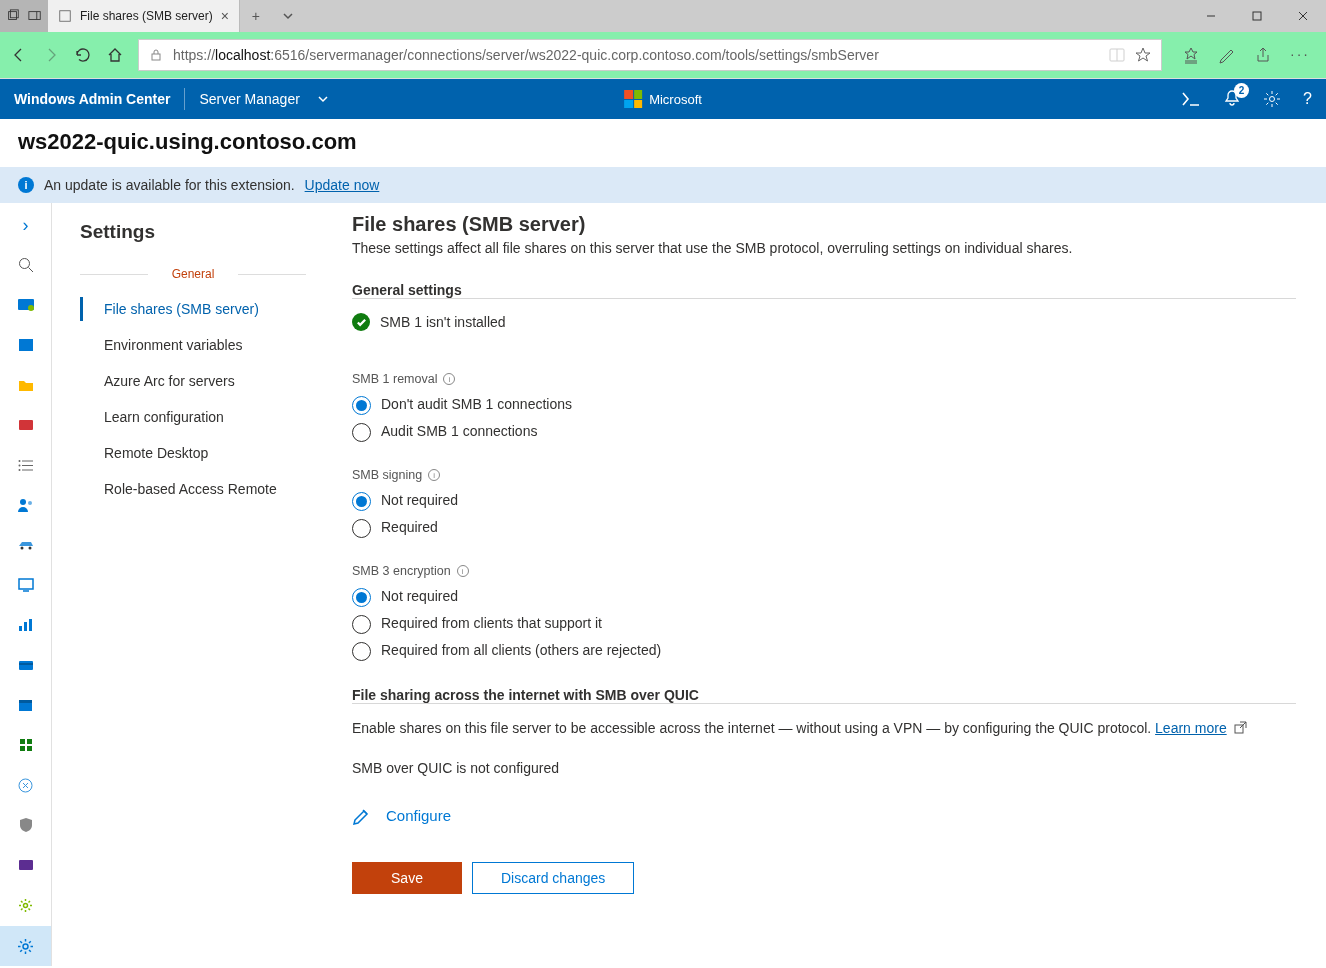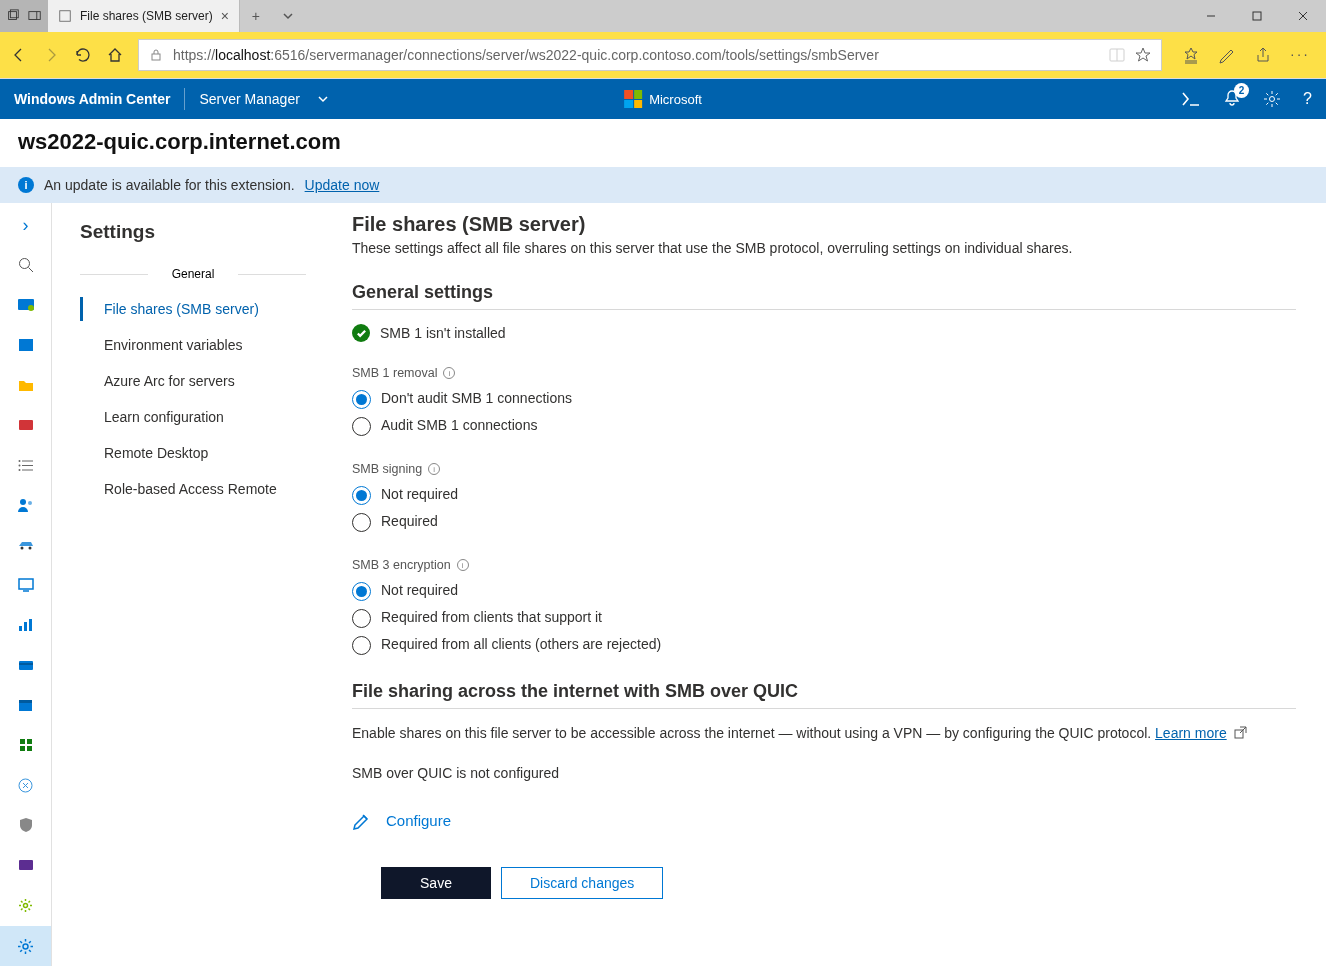--- a/index.html
+++ b/index.html
@@ -10,21 +10,21 @@
 .titlebar-btns { display: flex; align-items: center; padding: 0 6px; gap: 8px; background: #b5b5b5; }
 .titlebar-btns svg { width: 14px; height: 14px; }
 .tab { background: #f0f0f0; display: flex; align-items: center; padding: 0 10px; gap: 8px; min-width: 190px; border-right: 1px solid #bbb; }
 .tab svg { width: 14px; height: 14px; }
 .tab-title { font-size: 12px; color: #222; flex: 1; }
 .tab-close { font-size: 14px; color: #555; }
 .tab-plus, .tab-chevron { width: 32px; display: flex; align-items: center; justify-content: center; color: #555; }
 .window-controls { margin-left: auto; display: flex; }
 .window-controls div { width: 46px; display: flex; align-items: center; justify-content: center; }
 
-.browser-toolbar { height: 47px; background: #fde047; display: flex; align-items: center; padding: 0 10px; gap: 14px; border-bottom: 1px solid #ddd; }
+.browser-toolbar { height: 47px; background: #86efac; display: flex; align-items: center; padding: 0 10px; gap: 14px; border-bottom: 1px solid #ddd; }
 .browser-toolbar .nav-icon { width: 18px; height: 18px; display: flex; align-items: center; justify-content: center; color: #555; }
 .addressbar { flex: 1; height: 32px; border: 1px solid #ccc; background: #fff; display: flex; align-items: center; padding: 0 10px; gap: 10px; font-size: 14px; color: #666; }
 .addressbar .url-text { flex: 1; white-space: nowrap; overflow: hidden; }
 .addressbar .url-host { color: #111; }
 .right-icons { display: flex; gap: 18px; padding: 0 6px; color: #555; }
 
 
 .wac-header { height: 40px; background: #0062ad; color: #fff; display: flex; align-items: center; padding: 0 14px; gap: 14px; }
 .wac-title { font-size: 14px; font-weight: 600; }
 .wac-divider { width: 1px; height: 22px; background: rgba(255,255,255,0.4); }
@@ -48,51 +48,51 @@
 
 
 .main { display: flex; height: calc(100% - 32px - 47px - 40px - 46px - 40px); }
 .iconbar { width: 52px; border-right: 1px solid #e1e1e1; display: flex; flex-direction: column; align-items: center; padding-top: 12px; gap: 20px; position: relative; }
 .iconbar .ic { width: 20px; height: 20px; display: flex; align-items: center; justify-content: center; }
 .iconbar .chev { color: #0078d4; font-size: 18px; }
 .iconbar-bottom { position: absolute; bottom: 0; left: 0; right: 0; height: 40px; display: flex; align-items: center; justify-content: center; background: #d0e7f8; }
 
 .settings-panel { width: 270px; padding: 18px 0 0 28px; }
 .settings-panel h2 { font-size: 19px; font-weight: 600; margin-bottom: 24px; }
-.settings-group-label { font-size: 12px; color: #000000; text-align: center; position: relative; margin-bottom: 10px; margin-right: 16px; }
+.settings-group-label { font-size: 12px; color: #c2410c; text-align: center; position: relative; margin-bottom: 10px; margin-right: 16px; }
 .settings-group-label::before, .settings-group-label::after { content: ""; position: absolute; top: 50%; width: 30%; height: 1px; background: #ddd; }
 .settings-group-label::before { left: 0; } .settings-group-label::after { right: 0; }
 .settings-nav { list-style: none; }
 .settings-nav li { padding: 10px 0 10px 24px; font-size: 14px; color: #323130; cursor: pointer; position: relative; }
 .settings-nav li.active { color: #0062ad; }
 .settings-nav li.active::before { content: ""; position: absolute; left: 0; top: 6px; bottom: 6px; width: 3px; background: #0062ad; }
 
 .content { flex: 1; padding: 10px 30px 20px 30px; overflow-y: auto; }
 .content h2 { font-size: 20px; font-weight: 600; margin-bottom: 4px; }
 .content .subtitle { font-size: 14px; color: #323130; margin-bottom: 26px; }
-.section-title { font-size: 18px; font-weight: 600; border-bottom: 1px solid #d8d8d8; padding-bottom: 6px; margin-bottom: 14px; }
-.status-line { display: flex; align-items: center; gap: 10px; margin-bottom: 24px; }
+.section-title { font-size: 14px; font-weight: 600; border-bottom: 1px solid #d8d8d8; margin-bottom: 14px; }
+.status-line { display: flex; align-items: center; gap: 10px; margin-bottom: 41px; }
 .check-icon { width: 18px; height: 18px; border-radius: 50%; background: #107c10; display: flex; align-items: center; justify-content: center; }
 .check-icon svg { width: 11px; height: 11px; stroke: #fff; stroke-width: 2.5; fill: none; }
 .field-label { font-size: 12.5px; color: #555; display: flex; align-items: center; gap: 6px; margin-bottom: 6px; }
 .info-tiny { width: 12px; height: 12px; border: 1px solid #888; border-radius: 50%; font-size: 8px; display: flex; align-items: center; justify-content: center; color: #888; }
 .radio-group { margin-bottom: 22px; }
 .radio-option { display: flex; gap: 10px; padding: 4px 0; cursor: pointer; }
 .radio { width: 19px; height: 19px; border: 1px solid #323130; border-radius: 50%; display: flex; align-items: center; justify-content: center; }
 .radio.checked { border-color: #0078d4; }
 .radio.checked::after { content: ""; width: 11px; height: 11px; border-radius: 50%; background: #0078d4; }
 .quic-desc { font-size: 14px; margin-bottom: 20px; line-height: 1.5; }
 .quic-desc a { color: #0062ad; text-decoration: underline; }
 .ext-icon { display: inline-block; vertical-align: middle; margin-left: 3px; }
 .quic-status { font-size: 14px; margin-bottom: 30px; }
 .configure-btn { display: flex; align-items: center; gap: 14px; color: #0078d4; font-size: 15px; cursor: pointer; margin-bottom: 36px; }
 .configure-btn svg { width: 20px; height: 20px; }
 .action-bar { display: flex; gap: 10px; }
 .btn { height: 32px; padding: 0 28px; font-size: 14px; cursor: pointer; border: 1px solid transparent; display: flex; align-items: center; justify-content: center; min-width: 110px; }
-.btn-primary { background: #0f172a; color: #fff; margin-left: 29px; }
+.btn-primary { background: #c2410c; color: #fff; }
 .btn-secondary { background: #fff; color: #0078d4; border-color: #0078d4; }
 </style>
 </head>
 <body>
 
 <div class="browser-titlebar">
   <div class="titlebar-btns">
     <svg viewBox="0 0 16 16">
         <rect x="3" y="3" width="9" height="9" fill="none" stroke="#333"></rect>
         <rect x="5" y="1" width="9" height="9" fill="none" stroke="#333"></rect>
@@ -215,21 +215,21 @@
     </div>
     <svg width="18" height="18" viewBox="0 0 18 18">
         <circle cx="9" cy="9" r="2.5" fill="none" stroke="#fff"></circle>
         <path d="M9 1v3M9 14v3M1 9h3M14 9h3M3.3 3.3l2 2M12.7 12.7l2 2M14.7 3.3l-2 2M5.3 12.7l-2 2" stroke="#fff"></path>
       </svg>
     <span style="font-size:16px;">?</span>
   </div>
 </div>
 
 <div class="page-title-bar">
-  <h1>ws2022-quic.corp.internet.com</h1>
+  <h1>ws2022-quic.using.contoso.com</h1>
 </div>
 
 <div class="notif-bar">
   <div class="info-icon-circle">i</div>
   <span>An update is available for this extension.</span>
   <a href="#">Update now</a>
 </div>
 
 <div class="main">
 

